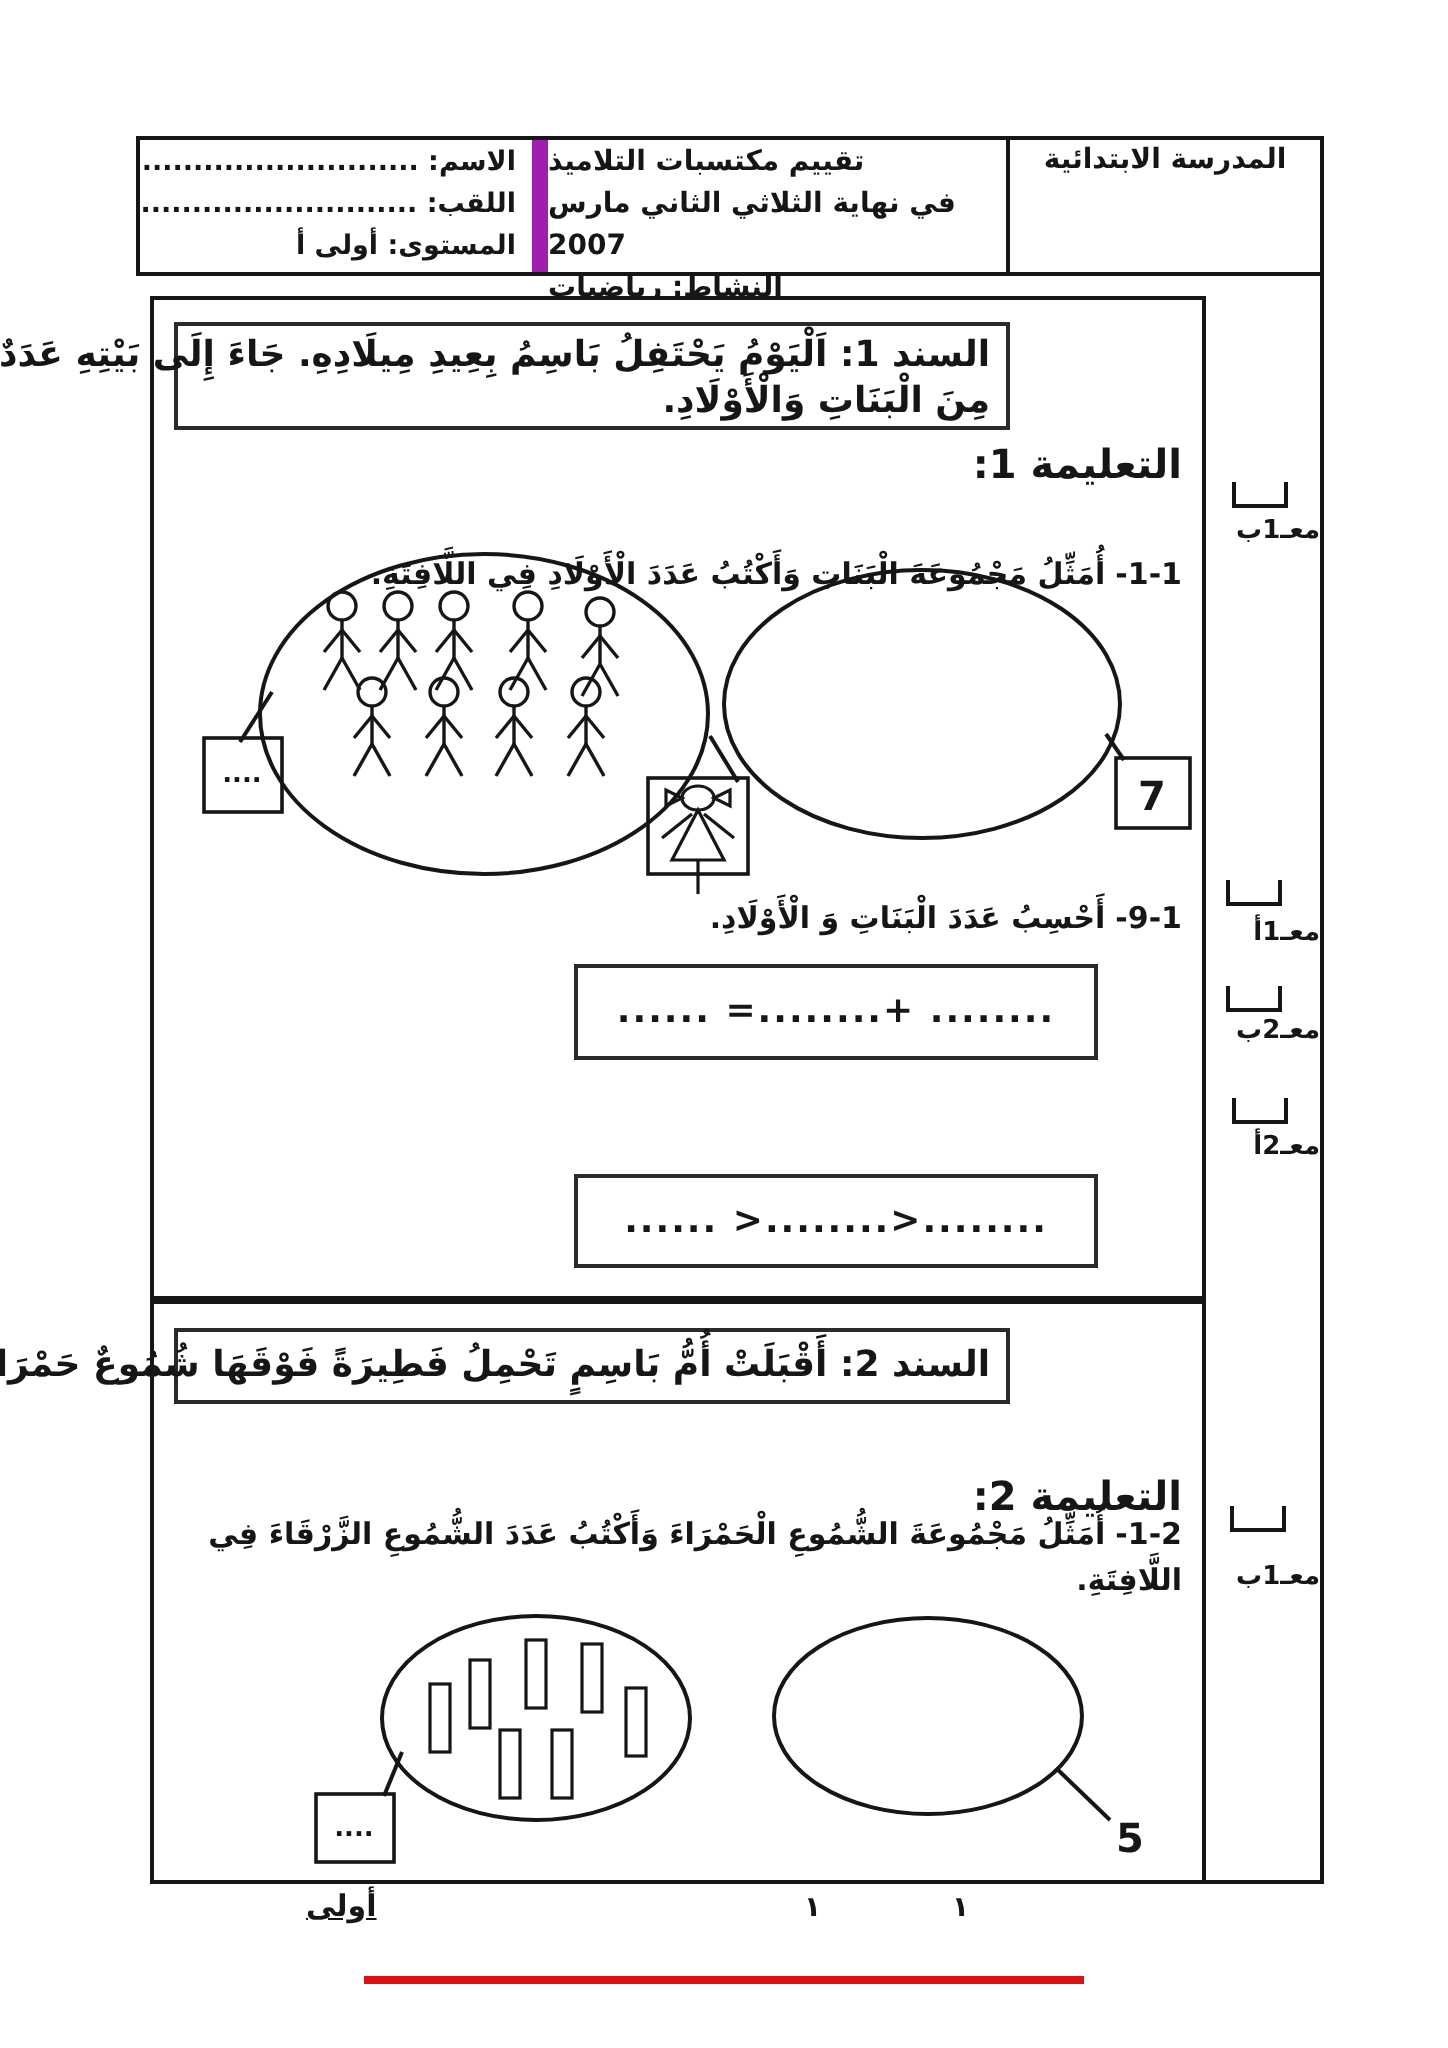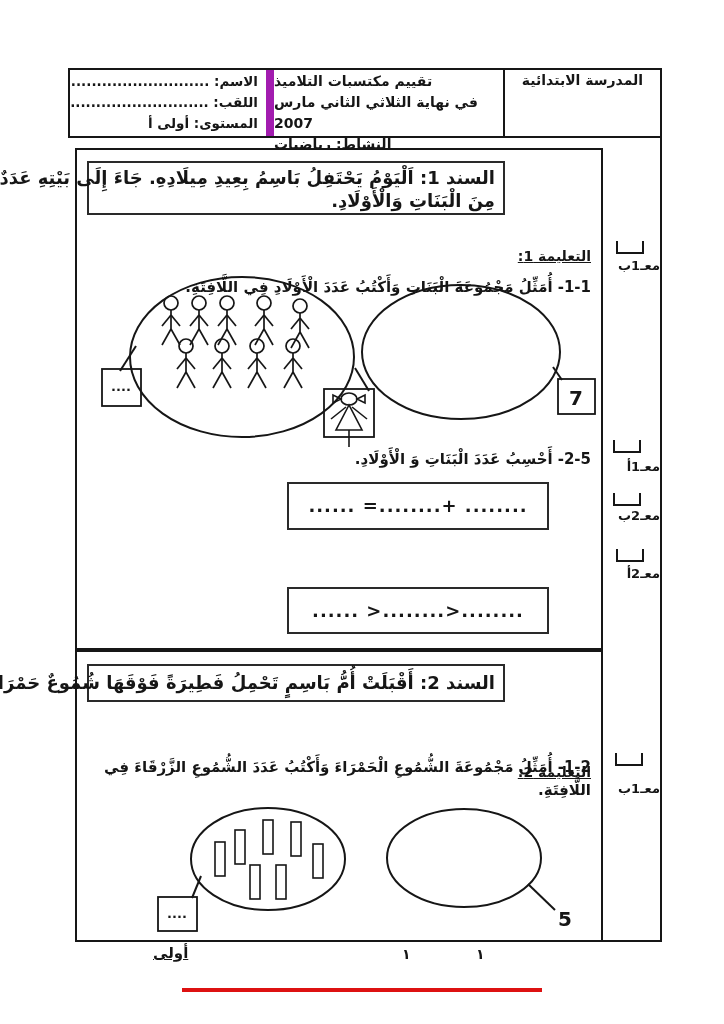--- a/index.html
+++ b/index.html
@@ -22,21 +22,21 @@
   
   .frame-right { position:absolute; left:660px; top:138px; width:2px; height:804px; background:#161616; }
   .frame-bottom{ position:absolute; left:75px;  top:940px; width:587px; height:2px; background:#161616; }
   
   .cbox { position:absolute; left:75px; width:528px; border:2px solid #161616; background:#fff; }
   #box1 { top:148px; height:502px; }
   #box2 { top:650px; height:292px; }
   .sanad { position:absolute; left:10px; width:418px; border:2px solid #2a2a2a;
            direction:rtl; text-align:right; padding:3px 8px 2px 6px; line-height:23px;
            font-size:18px; white-space:nowrap; }
-  .ta3lima { position:absolute; right:10px; font-size:14px; text-decoration:underline; direction:rtl;margin-top:28px; }
+  .ta3lima { position:absolute; right:10px; font-size:20px; direction:rtl; }
   .qline { position:absolute; right:10px; left:8px; direction:rtl; text-align:right;
            font-size:15px; white-space:nowrap; }
   .qnum { direction:ltr; unicode-bidi:isolate; margin-left:5px; }
   .ansbox { position:absolute; left:210px; width:262px; height:48px; border:2px solid #2a2a2a;
             direction:ltr; text-align:center; font-size:18px; line-height:44px; letter-spacing:1px; }
   .dsvg { position:absolute; }
   
   .bracket { position:absolute; width:28px; height:13px;
              border-left:2px solid #161616; border-right:2px solid #161616; border-bottom:2px solid #161616; }
   .score-label { position:absolute; left:602px; width:58px; text-align:right;
@@ -172,21 +172,21 @@
         <line x1="3" y1="-7" x2="18" y2="5"></line>
         <polygon points="0,-9 -13,16 13,16"></polygon>
         <line x1="0" y1="16" x2="0" y2="33"></line>
       </g>
       <line x1="475" y1="100" x2="484" y2="113" stroke="#161616" stroke-width="2"></line>
       <rect x="480" y="112" width="37" height="35" fill="none" stroke="#161616" stroke-width="1.8"></rect>
       <text x="498" y="138" text-anchor="middle" font-size="20">7</text>
     </svg>
 
     <div class="qline" style="top:300px;">
-      <span class="qnum">-2-5</span><span>أَحْسِبُ عَدَدَ الْبَنَاتِ وَ الْأَوْلَادِ.</span>
+      <span class="qnum">-9-1</span><span>أَحْسِبُ عَدَدَ الْبَنَاتِ وَ الْأَوْلَادِ.</span>
     </div>
     <div class="ansbox" style="top:332px;">...... =........+  ........</div>
 
     <div class="ansbox" style="top:437px; height:47px; line-height:43px;">...... &gt;........&gt;........</div>
   </div>
 
   <div class="cbox" id="box2">
     <div class="sanad" style="top:12px; height:38px; line-height:28px;">
       <div>السند 2: أَقْبَلَتْ أُمُّ بَاسِمٍ تَحْمِلُ فَطِيرَةً فَوْقَهَا شُمُوعٌ حَمْرَاءَ وَشُمُوعٌ زَرْقَاءَ.</div>
     </div>

